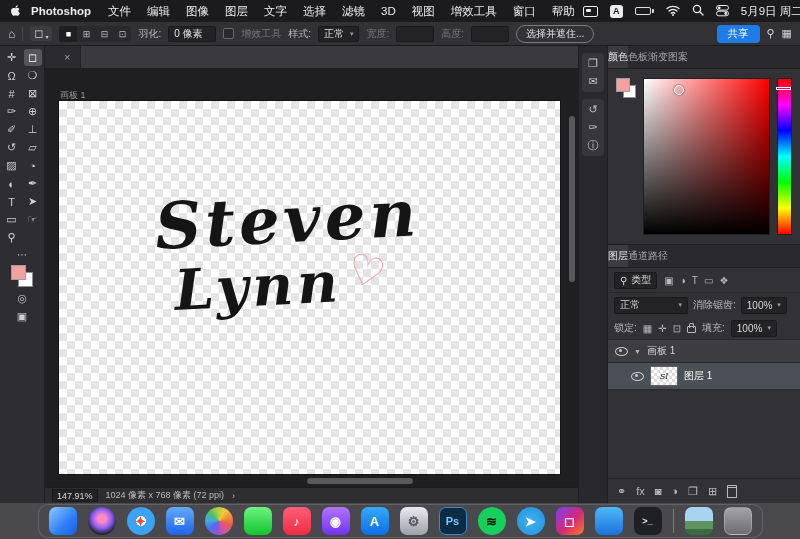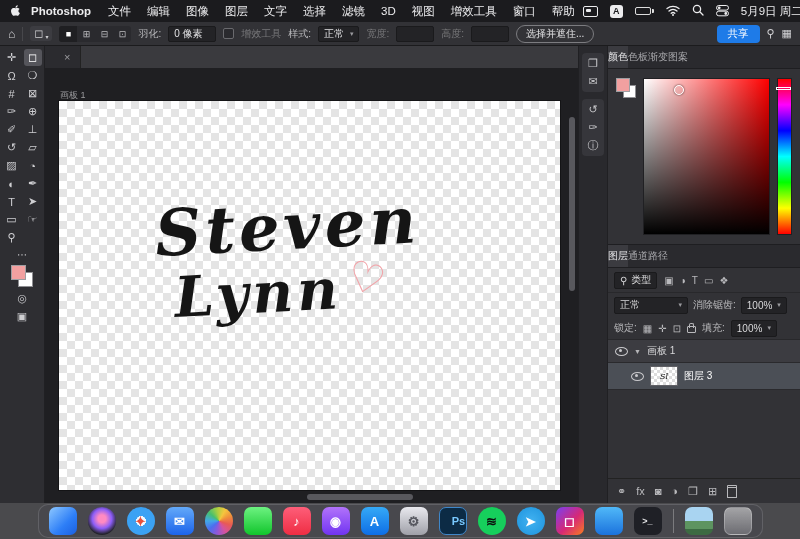--- a/index.html
+++ b/index.html
@@ -303,20 +303,25 @@
             </div>
           </div>
         </div>
         <div class="vscroll" data-name="vertical-scrollbar">
             <div class="vthumb" data-name="vertical-scroll-thumb"></div>
           </div>
         <div class="hscroll" data-name="horizontal-scrollbar">
             <div class="hthumb" data-name="horizontal-scroll-thumb"></div>
           </div>
       </div>
+      <div class="statusbar" data-name="document-statusbar">
+        <span class="zoomfield" data-name="zoom-level-field">147.91%</span>
+        <span data-name="document-dimensions">1024 像素 x 768 像素 (72 ppi)</span>
+        <span data-name="status-chevron-icon">›</span>
+      </div>
     </div>
 
     <div class="strip" data-name="collapsed-panels-strip">
       <div class="strip-card repeat-host" data-name="collapsed-panel-group-1">
 
       <span class="strip-icon" data-name="libraries-panel"><span>❐</span></span>
           <span class="strip-icon" data-name="comments-panel"><span>✉</span></span>
         </div>
       <div class="strip-card repeat-host" data-name="collapsed-panel-group-2">
 
@@ -409,21 +414,21 @@
       <div class="layerslist" data-name="layers-list">
         <div class="lrow artboard-row" data-name="layer-row-artboard">
           <span class="eye" data-name="visibility-eye-icon"></span>
           <span class="chev" data-name="chevron-down-icon">▼</span>
           <span class="lname" data-name="layer-name">画板 1</span>
         </div>
         <div class="lrow selected" data-name="layer-row-layer1">
           <span class="indent"></span>
           <span class="eye" data-name="visibility-eye-icon"></span>
           <span class="lthumb" data-name="layer-thumbnail">Sl</span>
-          <span class="lname" data-name="layer-name">图层 3</span>
+          <span class="lname" data-name="layer-name">图层 1</span>
         </div>
       </div>
       <div class="panelbottom" data-name="layers-panel-footer">
         <span class="repeat"><span class="bicon" data-name="link-layers-icon"><span>⚭</span></span><span class="bicon" data-name="layer-effects-icon"><span>fx</span></span><span class="bicon" data-name="layer-mask-icon"><span>◙</span></span><span class="bicon" data-name="adjustment-layer-icon"><span>◑</span></span><span class="bicon" data-name="new-group-icon"><span>❐</span></span><span class="bicon" data-name="new-layer-icon"><span>⊞</span></span></span>
         <span class="trash-ic" data-name="delete-layer-icon" style="width:8px;height:9px;border:1px solid #b9b9bc;border-top:3px double #b9b9bc;border-radius:1px;display:inline-block"></span>
       </div>
     </div>
   </div>
 </div>
 
@@ -445,21 +450,21 @@
           <span></span>
         </span><span class="dock-item" data-name="music" style="background: linear-gradient(rgb(253, 94, 121), rgb(239, 45, 67));">
           <span style="color: rgb(255, 255, 255);">♪</span>
         </span><span class="dock-item" data-name="podcasts" style="background: linear-gradient(rgb(178, 115, 250), rgb(113, 52, 242));">
           <span style="color: rgb(255, 255, 255);">◉</span>
         </span><span class="dock-item" data-name="app-store" style="background: linear-gradient(rgb(53, 169, 246), rgb(14, 110, 230));">
           <span style="color: rgb(255, 255, 255);">A</span>
         </span><span class="dock-item" data-name="system-settings" style="background: linear-gradient(rgb(233, 233, 238), rgb(159, 160, 168));">
           <span style="color: rgb(85, 86, 94);">⚙</span>
         </span><span class="dock-item" data-name="photoshop" style="background: rgb(12, 43, 69);">
-          <span style="color: rgb(121, 201, 255); padding-left: 12px;">Ps</span>
+          <span style="color: rgb(121, 201, 255);">Ps</span>
         </span><span class="dock-item circle" data-name="spotify" style="background: rgb(22, 207, 92);">
           <span style="color: rgb(13, 13, 13);">≋</span>
         </span><span class="dock-item circle" data-name="telegram" style="background: radial-gradient(circle, rgb(65, 178, 241), rgb(29, 147, 221));">
           <span style="color: rgb(255, 255, 255);">➤</span>
         </span><span class="dock-item" data-name="instagram" style="background: linear-gradient(135deg, rgb(122, 63, 242), rgb(214, 41, 118) 55%, rgb(250, 126, 30));">
           <span style="color: rgb(255, 255, 255);">◻</span>
         </span><span class="dock-item" data-name="qq" style="background: linear-gradient(rgb(80, 184, 248), rgb(27, 114, 221));">
           <span></span>
         </span><span class="dock-item" data-name="terminal" style="background: rgb(31, 32, 38);">
           <span style="color: rgb(232, 232, 234);">&gt;_</span>

